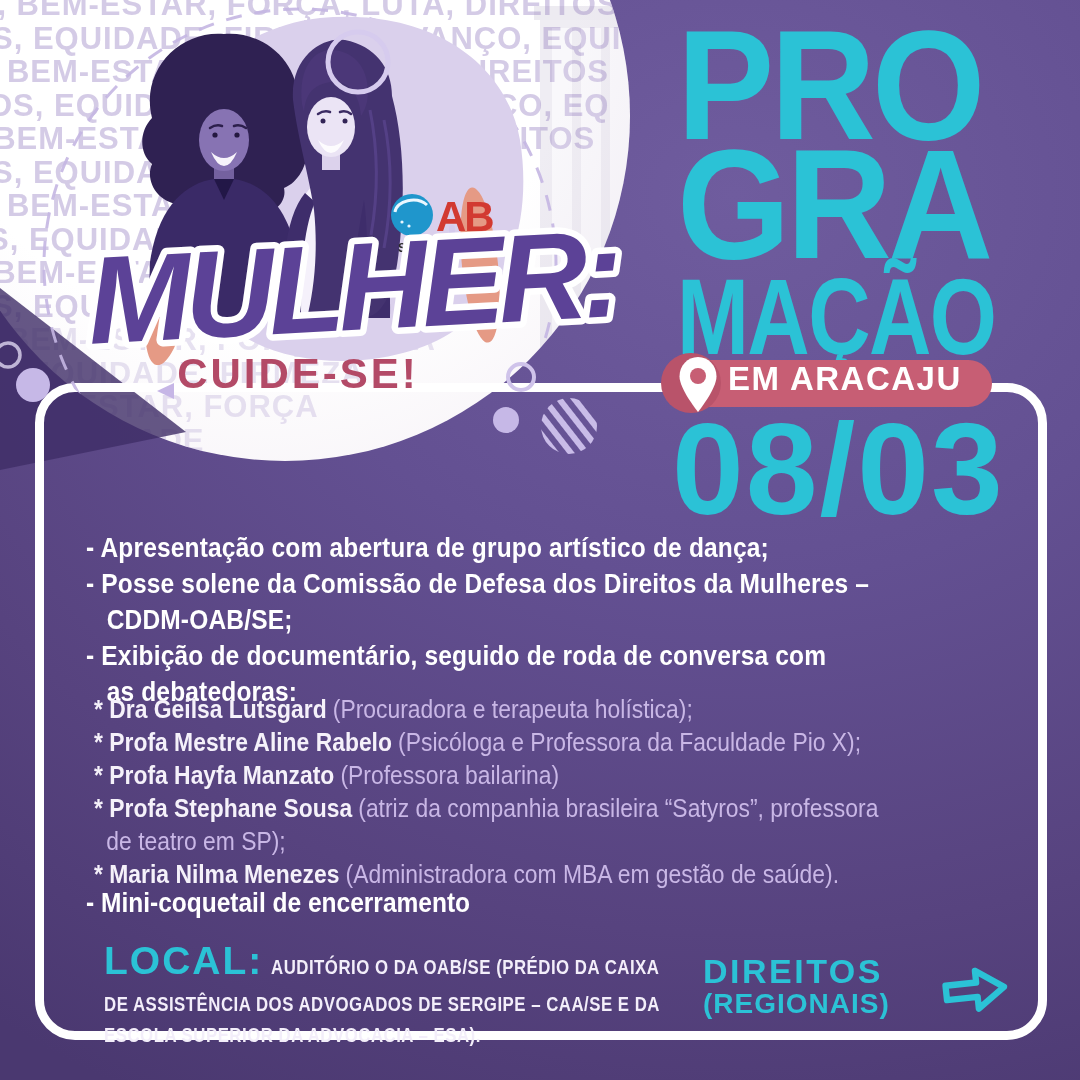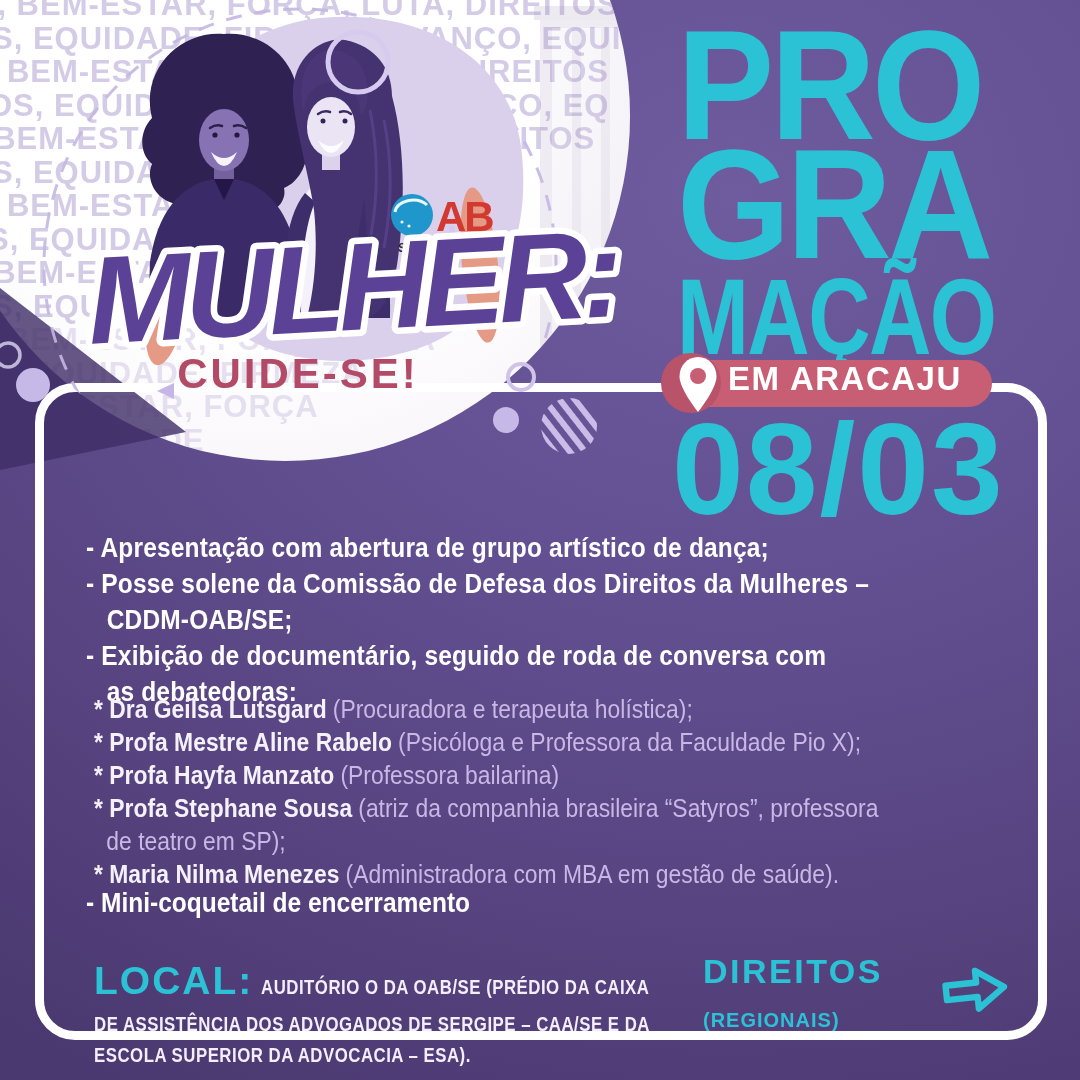--- a/index.html
+++ b/index.html
@@ -63,34 +63,34 @@
   .speakers{position:absolute;left:94px;top:693px;width:1080px;transform:scaleX(.88);transform-origin:left top;}
   .speaker{font-size:26px;line-height:33px;white-space:nowrap;}
   .s-name{font-weight:bold;color:#f5f1fa;}
   .s-role{font-weight:normal;color:#c9b7e6;margin-left:7px;}
   .s-role2{display:block;margin-left:14px;white-space:nowrap;}
   .s-role2:empty{display:none;}
   .closing{
     position:absolute;left:86px;top:884px;font-size:28.5px;line-height:36px;font-weight:bold;color:#ffffff;
     white-space:nowrap;transform:scaleX(.86);transform-origin:left top;
   }
-  .local{position:absolute;left:94px;top:939px;width:640px;margin-top:20px;}
+  .local{position:absolute;left:104px;top:939px;width:640px;}
   .local-label{font-size:39px;font-weight:bold;color:#2bc2d6;letter-spacing:2px;vertical-align:baseline;}
   .local-line1{
     display:inline-block;font-size:20px;font-weight:bold;color:#f3eefa;letter-spacing:.6px;
     transform:scaleX(.84);transform-origin:left bottom;margin-left:8px;white-space:nowrap;
   }
   .local-line{
     font-size:20px;font-weight:bold;color:#f3eefa;letter-spacing:.6px;line-height:31px;
     transform:scaleX(.84);transform-origin:left top;white-space:nowrap;
   }
   .local-line.first-gap{margin-top:6px;}
   .continua{position:absolute;left:703px;top:953px;color:#2bc2d6;font-weight:bold;}
   .cont-1{font-size:34px;line-height:36px;letter-spacing:2.5px;}
-  .cont-2{font-size:20px;line-height:30px;letter-spacing:1px;margin-top:16px;}
+  .cont-2{font-size:28px;line-height:30px;letter-spacing:1px;}
   .arrow{position:absolute;left:938px;top:960px;}
 </style>
 </head>
 <body>
 
 <div class="poster">
 
   <div class="hero-circle">
     <div class="bg-words">
 

